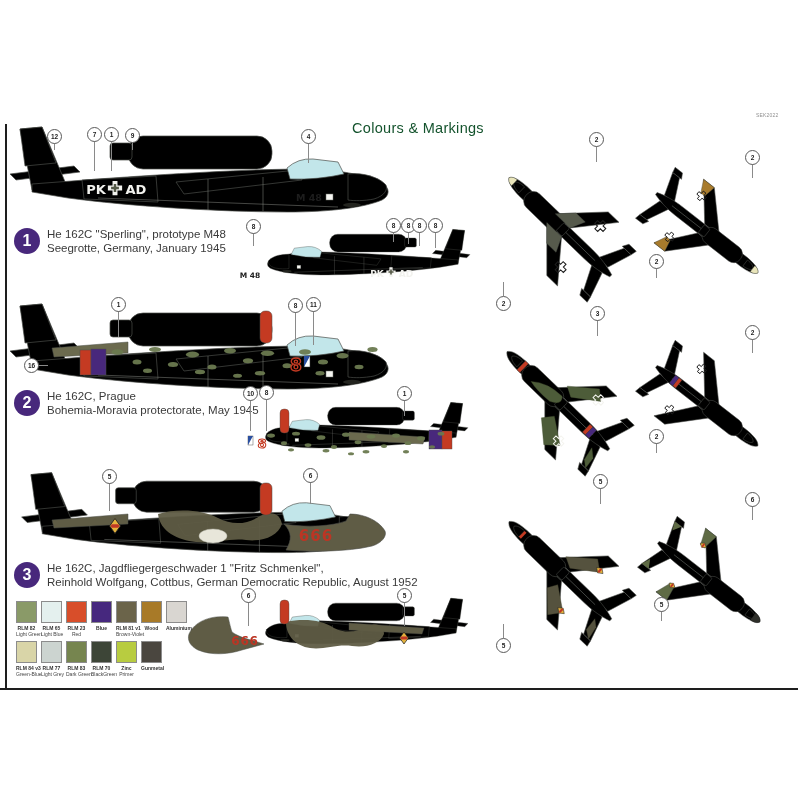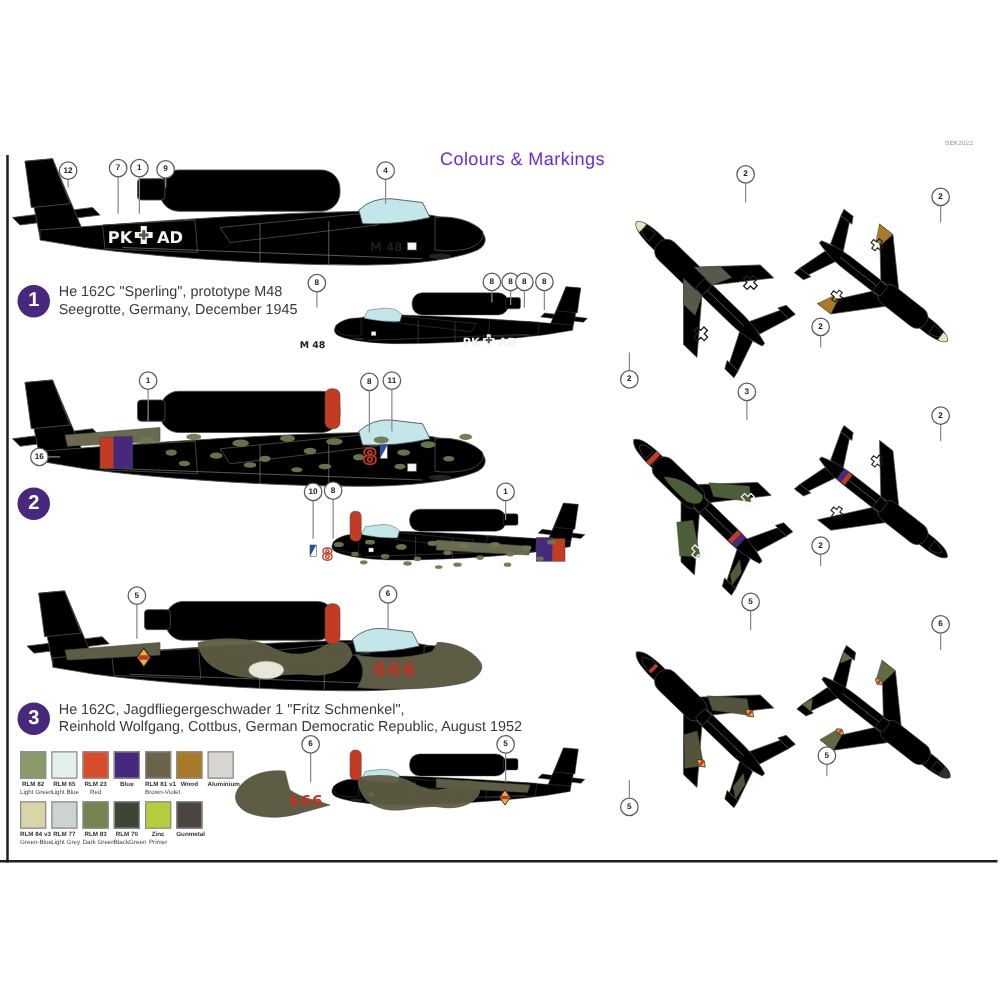--- a/index.html
+++ b/index.html
@@ -1,19 +1,19 @@
 <!DOCTYPE html>
 <html><head>
 <meta charset="utf-8">
 <style>
   html,body{margin:0;padding:0;background:#fff}
   .sheet{position:relative;width:800px;height:800px;background:#fff;overflow:hidden;
          font-family:"Liberation Sans","DejaVu Sans",sans-serif;color:#3b3b3b}
   .edge{position:absolute;background:#1e1e1e}
-  .title{position:absolute;left:352px;top:120px;font-size:14.5px;color:#6d28d9;letter-spacing:.3px}
+  .title{position:absolute;left:352px;top:120px;font-size:14.5px;color:#14532d;letter-spacing:.3px}
   .code{position:absolute;left:756px;top:112px;font-size:5px;color:#8f8f8f;letter-spacing:.2px}
   .slabel-circle{position:absolute;width:26px;height:26px;border-radius:50%;background:#48287c;
        color:#fff;font-weight:bold;font-size:16px;display:flex;align-items:center;justify-content:center;z-index:20}
   .slabel-text{position:absolute;font-size:11.5px;line-height:14px;color:#3a3a3a;z-index:20;white-space:nowrap}
   .co{position:absolute;width:13px;height:13px;border:1px solid #5a5a5a;border-radius:50%;background:#fff;
       font-size:6.5px;font-weight:bold;color:#222;display:flex;align-items:center;justify-content:center;z-index:30}
   .ld{position:absolute;width:1px;background:#8a8a8a;z-index:29}
   .ldh{position:absolute;height:1px;background:#8a8a8a;z-index:29}
   .plane{position:absolute}
   .tv{position:absolute;width:150px;height:260px}
@@ -151,21 +151,21 @@
       <polygon points="140,176 140,198 120,188 120,180" fill="#a87b2c" stroke="#4b4e49" stroke-width=".6"></polygon>
       <path d="M75,36 C79,38 81,42 81,47 L69,47 C69,42 71,38 75,36 Z" fill="#e9e5ba" stroke="#4b4e49" stroke-width=".6"></path>
       <use href="#crx" class="cb" transform="translate(33,184) scale(1.1)"></use>
       <use href="#crx" class="cb" transform="translate(117,184) scale(1.1)"></use>
     </svg>
   </div>
 
   <div class="slabel-circle" style="left:14px;top:228px">1</div>
   <div class="slabel-text" style="left:47px;top:227px">
     <div>He 162C "Sperling", prototype M48</div>
-    <div>Seegrotte, Germany, December 1945</div>
+    <div>Seegrotte, Germany, January 1945</div>
   </div>
 
   <svg class="plane s2" style="left:8px;top:292px" width="390" height="106" viewBox="0 0 390 106">
     <g transform="translate(0,4)">
       <use href="#prof"></use>
       <polygon points="44,52 120,46 120,57 46,61" fill="#6b6a4e" stroke="#4b4e49" stroke-width=".5"></polygon>
       <rect x="72" y="54" width="11" height="25" fill="#c43a22" stroke="#4b4e49" stroke-width=".5"></rect>
       <rect x="83" y="53" width="15" height="26" fill="#48287c" stroke="#4b4e49" stroke-width=".5"></rect>
       <g fill="#6b7a50" opacity=".95">
           <use href="#mot" transform="translate(102,46) scale(1.5,1.25)"></use>
@@ -214,20 +214,24 @@
     <svg class="s2b" width="150" height="260" viewBox="0 0 150 260">
       <use href="#tvw"></use>
       <rect x="67" y="198" width="16" height="6" fill="#c43a22" stroke="#4b4e49" stroke-width=".5"></rect>
       <rect x="67" y="204" width="16" height="7" fill="#48287c" stroke="#4b4e49" stroke-width=".5"></rect>
       <use href="#crx" class="cb" transform="translate(33,184) scale(1.1)"></use>
       <use href="#crx" class="cb" transform="translate(117,184) scale(1.1)"></use>
     </svg>
   </div>
 
   <div class="slabel-circle" style="left:14px;top:390px">2</div>
+  <div class="slabel-text" style="left:47px;top:389px">
+    <div>He 162C, Prague</div>
+    <div>Bohemia-Moravia protectorate, May 1945</div>
+  </div>
 
   <svg class="plane s3" style="left:8px;top:468px" width="390" height="94" viewBox="0 0 390 94">
     <use href="#prof"></use>
     <polygon points="44,52 120,46 120,56 46,60" fill="#5f5c45" stroke="#4b4e49" stroke-width=".5"></polygon>
     <path d="M150,46 C170,40 195,42 210,50 C225,58 240,56 252,48 C265,42 272,46 274,56 C270,68 255,74 238,72 C220,70 205,76 188,74 C170,72 152,64 150,46 Z" fill="#5f5c45" opacity=".95"></path>
     <ellipse cx="205" cy="68" rx="14" ry="7" fill="#e8e6da" stroke="#b9b9ac" stroke-width=".5"></ellipse>
     <path d="M276,56 C300,60 324,58 338,53 L342,46 C358,46 372,54 377,63 C379,68 374,75 364,78 C340,84 300,84 278,82 C284,72 284,64 276,56 Z" fill="#5f5c45" stroke="#4b4e49" stroke-width=".6"></path>
     <rect x="252" y="15" width="12" height="32" rx="5" fill="#c43a22" stroke="#4b4e49" stroke-width=".5"></rect>
     <use href="#dmd" transform="translate(107,58) scale(1.5)"></use>
     <text x="308" y="73" font-size="15" font-weight="bold" fill="#bc3524" text-anchor="middle" letter-spacing="1">666</text>

